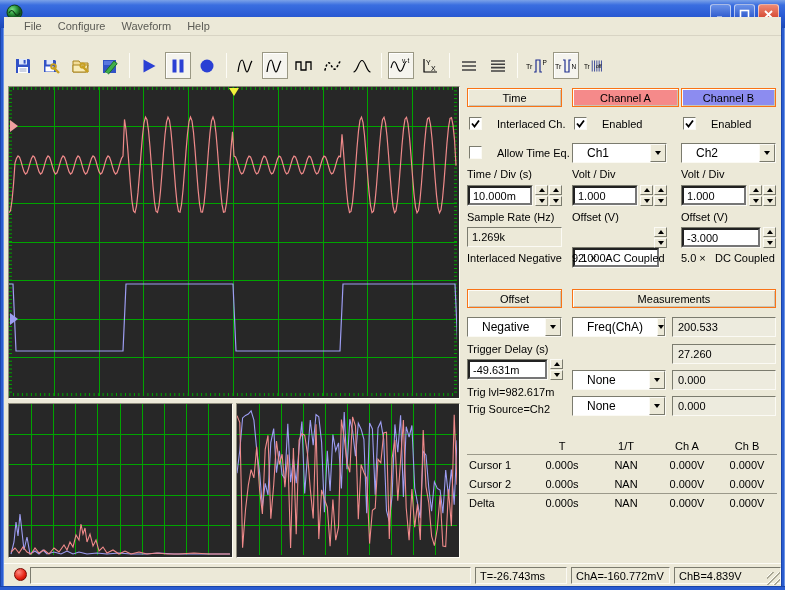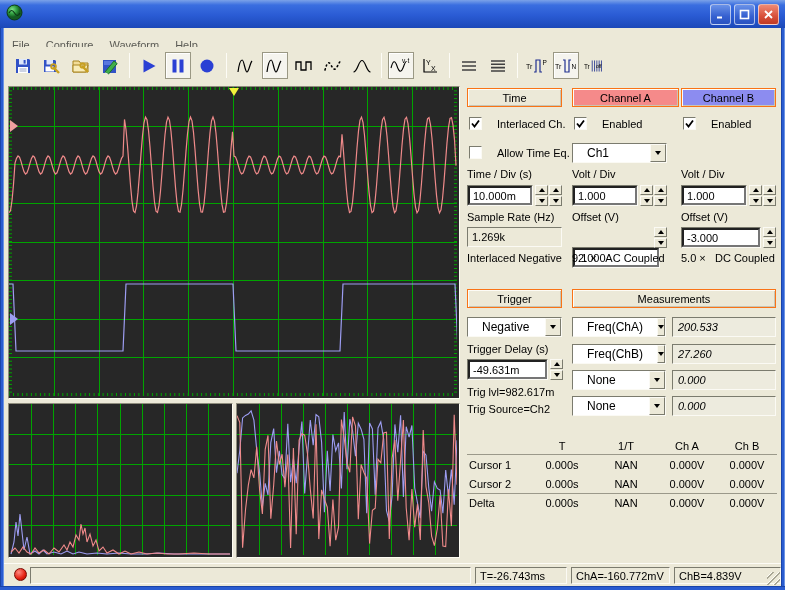--- a/index.html
+++ b/index.html
@@ -13,39 +13,39 @@
     display:flex;align-items:center;padding:0 6px;}
   .title-text{color:#fff;font-weight:bold;font-size:12px;flex:1;margin-left:5px;}
   .win-btns{display:flex;gap:3px;}
   .wbtn{width:21px;height:21px;border-radius:3px;border:1px solid rgba(255,255,255,.6);
     display:flex;align-items:center;justify-content:center;
     background:linear-gradient(180deg,#6a92e8,#3560d0 60%,#2a52c0);}
   .wbtn.close{background:linear-gradient(180deg,#ee8a74,#d8503a 60%,#c03a24);}
   .wbtn svg{display:block;}
   .side-border{position:absolute;top:28px;bottom:0;width:4px;background:#2a5cd0;box-shadow:inset -1px 0 0 #6b93e4,inset 1px 0 0 #1a44a8;z-index:50;}
   .bottom-border{position:absolute;left:0;bottom:0;width:785px;height:4px;background:#2a5cd0;box-shadow:inset 0 1px 0 #1a44a8;z-index:50;}
-  .menubar{position:absolute;left:4px;top:36px;width:777px;height:19px;background:#ece9d8;
-    display:flex;align-items:center;padding-left:0;border-bottom:1px solid #d8d4c4;}
+  .menubar{position:absolute;left:4px;top:17px;width:777px;height:19px;background:#ece9d8;
+    display:flex;align-items:center;padding-left:12px;border-bottom:1px solid #d8d4c4;}
   .menu-item{font-size:11px;color:#5b5b55;padding:2px 8px;cursor:default;}
   .toolbar{position:absolute;left:4px;top:47px;width:777px;height:37px;background:#ece9d8;
     display:flex;align-items:center;padding-left:6px;}
   .tbtn{width:26px;height:27px;display:flex;align-items:center;justify-content:center;
     border:1px solid transparent;margin-right:3px;}
   .tbtn.sel{border:1px solid #9a9884;background:#f5f4ee;box-shadow:inset 1px 1px 0 #fff;}
   .tsep{width:1px;height:25px;background:#a9a795;border-right:1px solid #fdfcf6;margin:0 6px 0 3px;}
   
   .sunken{border:1px solid;border-color:#7b7b6e #fbfaf4 #fbfaf4 #7b7b6e;}
   .raised{border:1px solid;border-color:#fbfaf4 #7b7b6e #7b7b6e #fbfaf4;background:#ece9d8;}
   .ghead{border:1px solid #f97316;box-shadow:inset 1px 1px 0 #fdfcf6, inset -1px -1px 0 #c8c5b4;
     display:flex;align-items:center;justify-content:center;font-size:11px;color:#000;}
   .label{font-size:11px;color:#000;white-space:pre;}
   .field{background:#fff;font-size:11px;color:#000;padding:2px 3px;display:flex;align-items:center;}
   input.field{width:100%;height:100%;outline:none;}
   .robox{background:#ece9d8;font-size:11px;color:#000;padding:2px 4px;display:flex;align-items:center;}
-  .vbox{background:#edebde;font-size:11px;color:#000;padding:2px 5px;display:flex;align-items:center;font-style:italic;}
+  .vbox{background:#edebde;font-size:11px;color:#000;padding:2px 5px;display:flex;align-items:center;}
   .combo{background:#fff;display:flex;align-items:stretch;}
   .combo .cval{flex:1;font-size:12px;padding:2px 14px;display:flex;align-items:center;}
   .cbtn{width:16px;display:flex;align-items:center;justify-content:center;}
   .arr-dn{width:0;height:0;border-left:3.5px solid transparent;border-right:3.5px solid transparent;border-top:4px solid #000;}
   .arr-up2{width:0;height:0;border-left:3px solid transparent;border-right:3px solid transparent;border-bottom:4px solid #000;}
   .arr-dn2{width:0;height:0;border-left:3px solid transparent;border-right:3px solid transparent;border-top:4px solid #000;}
   .spin1{display:flex;flex-direction:column;gap:1px;}
   .spin1 .sb, .spin2 .sb{width:13px;height:10px;display:flex;align-items:center;justify-content:center;}
   .spin2{display:flex;gap:1px;}
   .spin2 .col{display:flex;flex-direction:column;gap:1px;}
@@ -308,20 +308,26 @@
   <div class="cbrow abs" style="left:469px;top:146px;">
     <span class="cbox sunken"></span>
     <span class="label">Allow Time Eq.</span>
   </div>
   <div class="combo sunken abs" style="left:572px;top:143px;width:95px;height:20px;">
     <span class="cval">Ch1</span>
     <span class="cbtn raised">
         <span class="arr-dn"></span>
       </span>
   </div>
+  <div class="combo sunken abs" style="left:681px;top:143px;width:95px;height:20px;">
+    <span class="cval">Ch2</span>
+    <span class="cbtn raised">
+        <span class="arr-dn"></span>
+      </span>
+  </div>
 
   <div class="label abs" style="left:467px;top:168px;">Time / Div (s)</div>
   <div class="label abs" style="left:572px;top:168px;">Volt / Div</div>
   <div class="label abs" style="left:681px;top:168px;">Volt / Div</div>
 
   <div class="sunken abs" style="left:467px;top:185px;width:66px;height:21px;">
       <input class="field" value="10.000m" style="">
     </div>
   <div class="spin2 abs" style="left:535px;top:185px;">
     <span class="col">
@@ -409,21 +415,21 @@
       </span>
       <span class="sb raised">
         <span class="arr-dn2"></span>
       </span>
   </div>
 
   <div class="label abs" style="left:467px;top:252px;">Interlaced Negative</div>
   <div class="label abs" style="left:572px;top:252px;">9.1 ×   AC Coupled</div>
   <div class="label abs" style="left:681px;top:252px;">5.0 ×   DC Coupled</div>
 
-  <div class="ghead abs" style="left:467px;top:289px;width:95px;height:19px;">Trigger</div>
+  <div class="ghead abs" style="left:467px;top:289px;width:95px;height:19px;">Offset</div>
   <div class="ghead abs" style="left:572px;top:289px;width:204px;height:19px;">Measurements</div>
 
   <div class="combo sunken abs" style="left:467px;top:317px;width:95px;height:20px;">
     <span class="cval">Negative</span>
     <span class="cbtn raised">
         <span class="arr-dn"></span>
       </span>
   </div>
   <div class="label abs" style="left:467px;top:343px;">Trigger Delay (s)</div>
   <div class="sunken abs" style="left:467px;top:359px;width:81px;height:21px;">
@@ -440,26 +446,20 @@
   <div class="label abs" style="left:467px;top:386px;">Trig lvl=982.617m</div>
   <div class="label abs" style="left:467px;top:403px;">Trig Source=Ch2</div>
 
   <div class="combo sunken abs" style="left:572px;top:317px;width:94px;height:20px;">
     <span class="cval">Freq(ChA)</span>
     <span class="cbtn raised">
         <span class="arr-dn"></span>
       </span>
   </div>
   <div class="vbox sunken abs" style="left:672px;top:317px;width:104px;height:20px;">200.533</div>
-  <div class="combo sunken abs" style="left:572px;top:344px;width:94px;height:20px;">
-    <span class="cval">Freq(ChB)</span>
-    <span class="cbtn raised">
-        <span class="arr-dn"></span>
-      </span>
-  </div>
   <div class="vbox sunken abs" style="left:672px;top:344px;width:104px;height:20px;">27.260</div>
   <div class="combo sunken abs" style="left:572px;top:370px;width:94px;height:20px;">
     <span class="cval">None</span>
     <span class="cbtn raised">
         <span class="arr-dn"></span>
       </span>
   </div>
   <div class="vbox sunken abs" style="left:672px;top:370px;width:104px;height:20px;">0.000</div>
   <div class="combo sunken abs" style="left:572px;top:396px;width:94px;height:20px;">
     <span class="cval">None</span>

